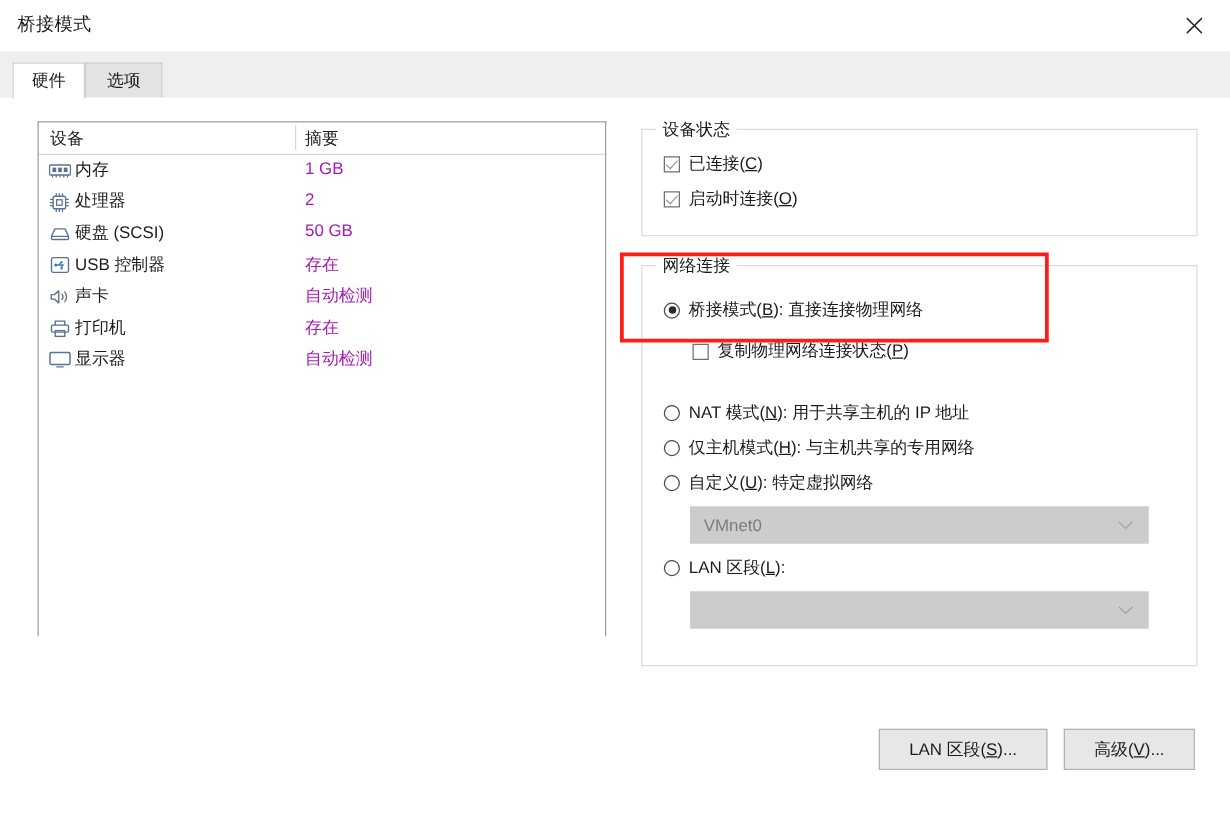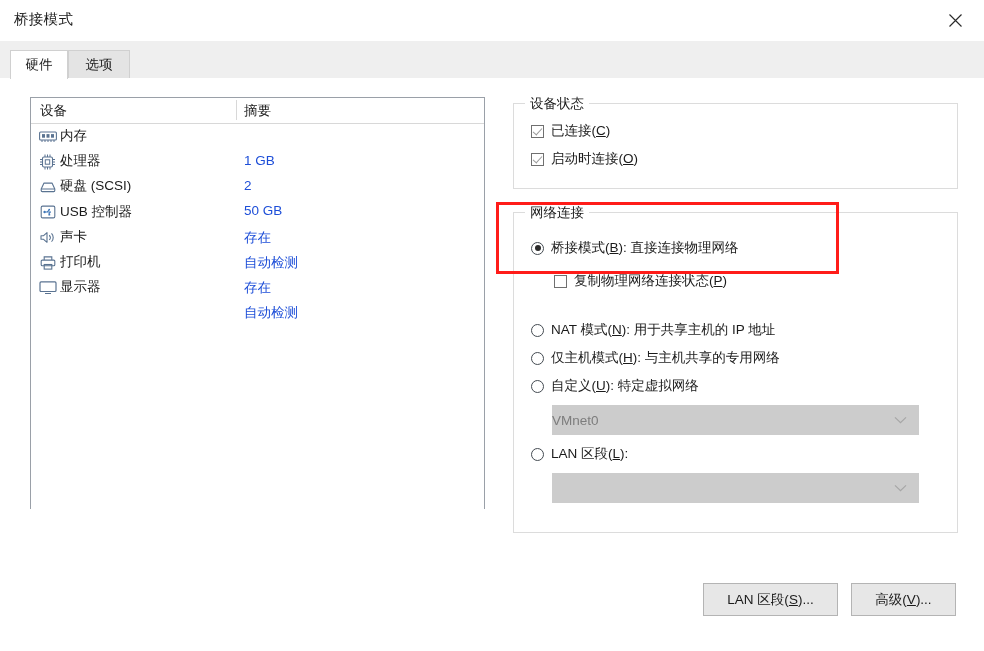--- a/index.html
+++ b/index.html
@@ -130,23 +130,22 @@
     left: 29px; top: 3px;
     font-size: 13.5px;
     color: #1b1b1b;
     white-space: nowrap;
     text-align: center;
   }
   .dev-sum {
     position: absolute;
     left: 213px; top: 3px;
     font-size: 13.5px;
-    color: #1d4ed8;
+    color: #a21caf;
     white-space: nowrap;
-    margin-top: 26px;
   }
 
   
   .group {
     position: absolute;
     box-sizing: border-box;
     border: 1px solid #dcdcdc;
     background: #ffffff;
   }
   .group-legend {
@@ -213,20 +212,21 @@
     position: absolute;
     box-sizing: border-box;
     height: 30px;
     background: #cccccc;
     border: none;
     display: flex;
     align-items: center;
     cursor: default;
   }
   .combo-text {
+    margin-left: 11px;
     font-size: 13.5px;
     color: #7d7d7d;
   }
   .combo-arrow {
     position: absolute;
     right: 12px; top: 50%;
     transform: translateY(-50%);
     color: #a6a6a6;
   }
   .combo-arrow svg { display: block; }

